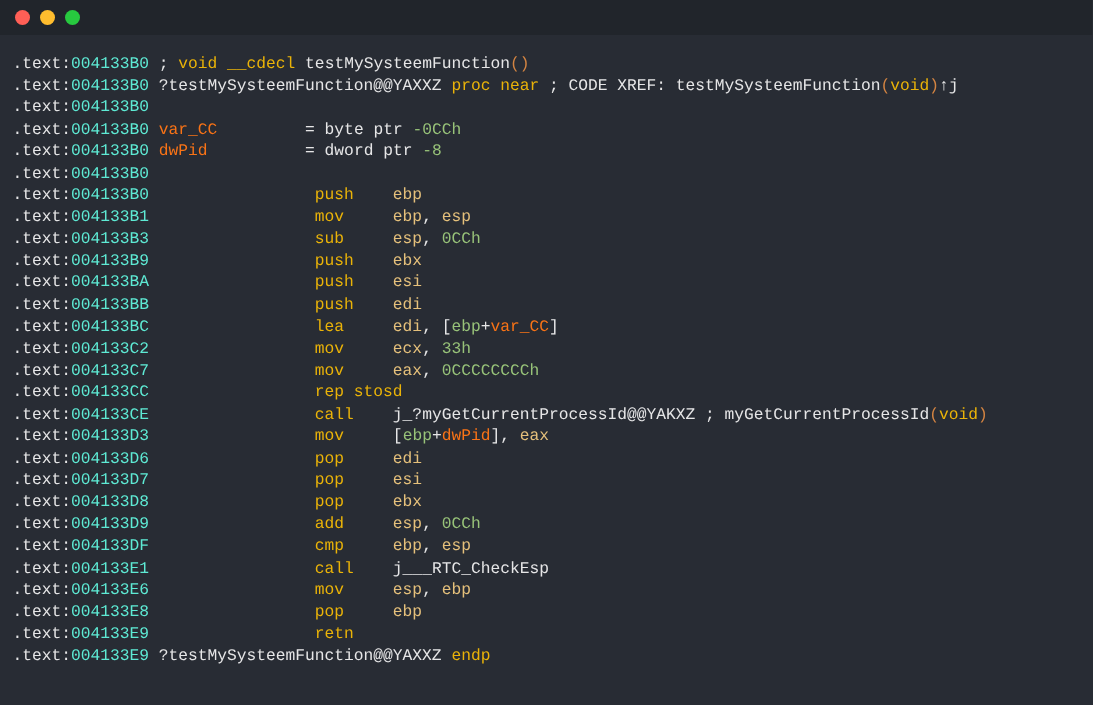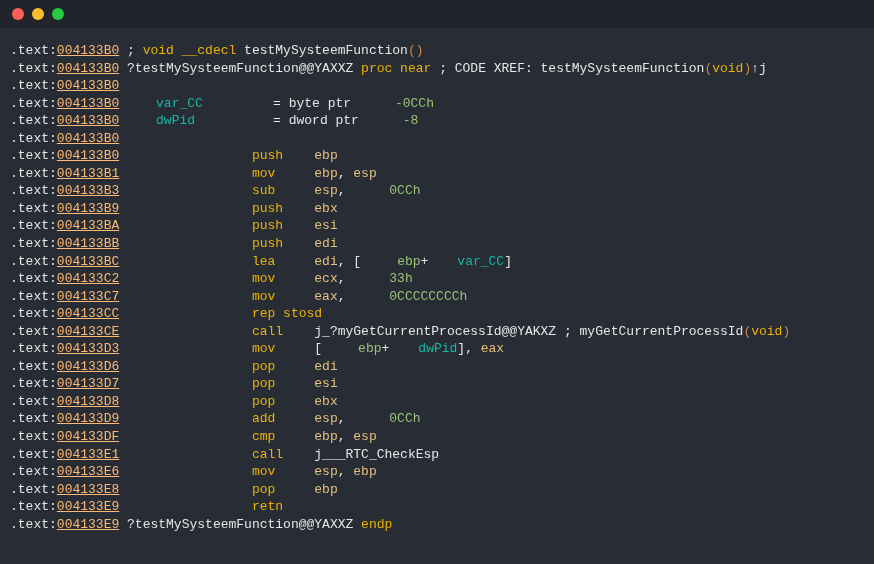--- a/index.html
+++ b/index.html
@@ -27,26 +27,26 @@
     border-radius: 50%;
   }
   .dot.red { background: #ff5f56; }
   .dot.yellow { background: #ffbd2e; }
   .dot.green { background: #27c93f; }
   .content {
     padding: 14px 10px;
     white-space: pre;
   }
   .c-white { color: #e6e6e7; }
-  .c-blue { color: #fdba74; text-decoration: underline; }
+  .c-blue { color: #5eead4; }
   .c-teal { color: #eab308; }
   .c-orange { color: #d38442; }
   .c-yellow { color: #e5c07b; }
-  .c-green { color: #98c379; margin-left: 36px; }
-  .c-red { color: #14b8a6; margin-left: 29px; }
+  .c-green { color: #98c379; }
+  .c-red { color: #f97316; }
   .line { display: block; }
 </style>
 </head>
 <body>
 
 <div class="titlebar">
   <div class="dot red"></div>
   <div class="dot yellow"></div>
   <div class="dot green"></div>
 </div>

